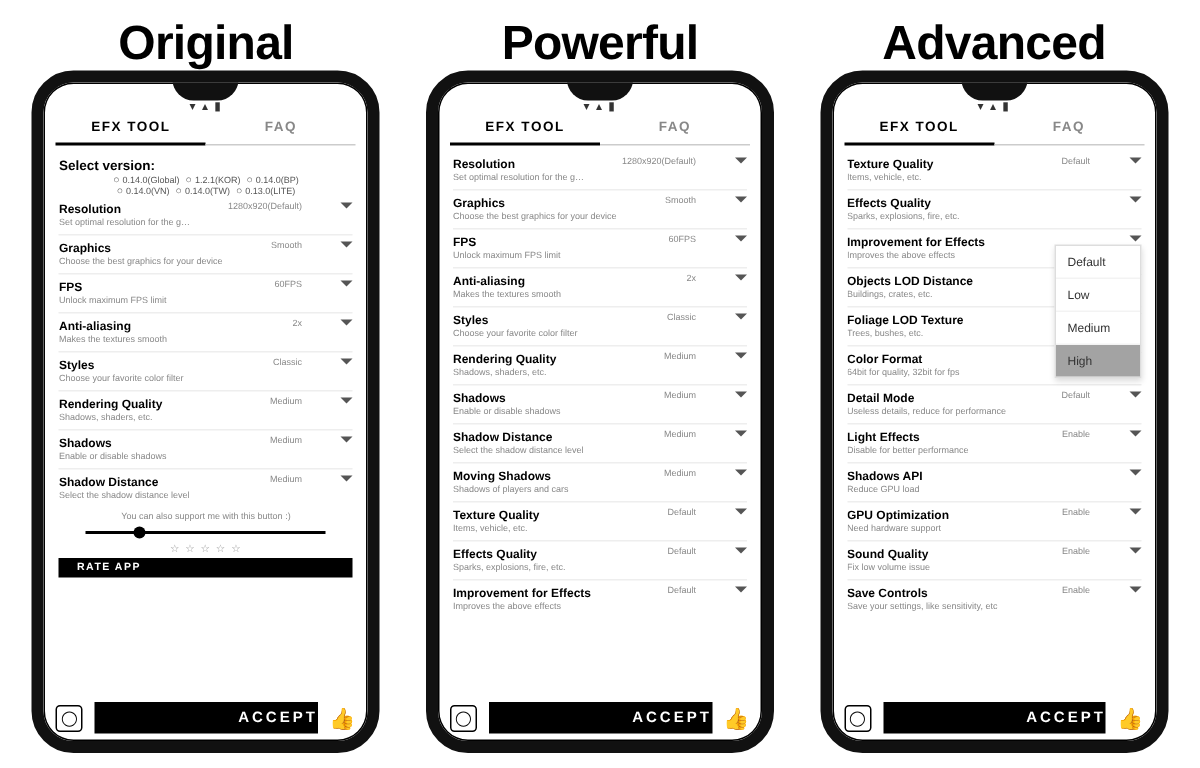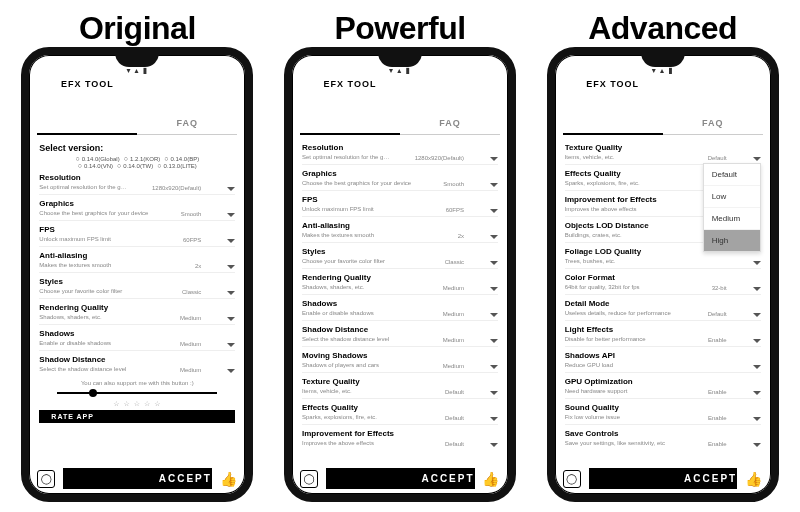--- a/index.html
+++ b/index.html
@@ -55,21 +55,21 @@
   .statusbar .icons { letter-spacing: 1px; }
   .tabs {
     display: flex;
     font-size: 9px;
     letter-spacing: 1px;
     font-weight: 700;
     padding: 6px 8px 0;
   }
   .tab { flex: 1; text-align: center; padding-bottom: 6px; color: #444; }
   .tab.active { border-bottom: 2px solid #000; color: #000; }
-  .tab.inactive { border-bottom: 1px solid #ccc; color: #888; margin-top: 39px; }
+  .tab.inactive { border-bottom: 1px solid #ccc; color: #888; }
   .scroll {
     padding: 4px 10px 0;
     font-size: 9px;
   }
   .sectitle {
     font-weight: 700;
     font-size: 9px;
     margin: 4px 0 2px;
   }
   .radio-row {
@@ -77,21 +77,21 @@
     justify-content: center;
     gap: 4px;
     font-size: 6px;
     color: #555;
   }
   .radio-row span::before {
     content: "○"; margin-right: 2px; font-size: 7px;
   }
   .row {
     display: flex;
-    align-items: flex-end;
+    align-items: flex-start;
     justify-content: space-between;
     border-top: 1px solid #eee;
     padding: 4px 0 3px;
     gap: 22px;
   }
   .row:first-of-type { border-top: none; }
   .row .tcol { flex: 1 1 auto; overflow: hidden; }
   .row .t { font-weight: 700; font-size: 8px; line-height: 10px; }
   .row .s { font-size: 6px; color: #888; line-height: 8px; white-space: nowrap; overflow: hidden; text-overflow: ellipsis; }
   .row .val { font-size: 6px; color: #888; white-space: nowrap; }
@@ -417,21 +417,21 @@
             <div class="row">
               <div class="tcol">
                 <div class="t">Objects LOD Distance</div>
                 <div class="s">Buildings, crates, etc.</div>
               </div>
               <div class="val"></div>
               <div class="chev"></div>
             </div>
             <div class="row">
               <div class="tcol">
-                <div class="t">Foliage LOD Quality</div>
+                <div class="t">Foliage LOD Texture</div>
                 <div class="s">Trees, bushes, etc.</div>
               </div>
               <div class="val"></div>
               <div class="chev"></div>
             </div>
             <div class="row">
               <div class="tcol">
                 <div class="t">Color Format</div>
                 <div class="s">64bit for quality, 32bit for fps</div>
               </div>

